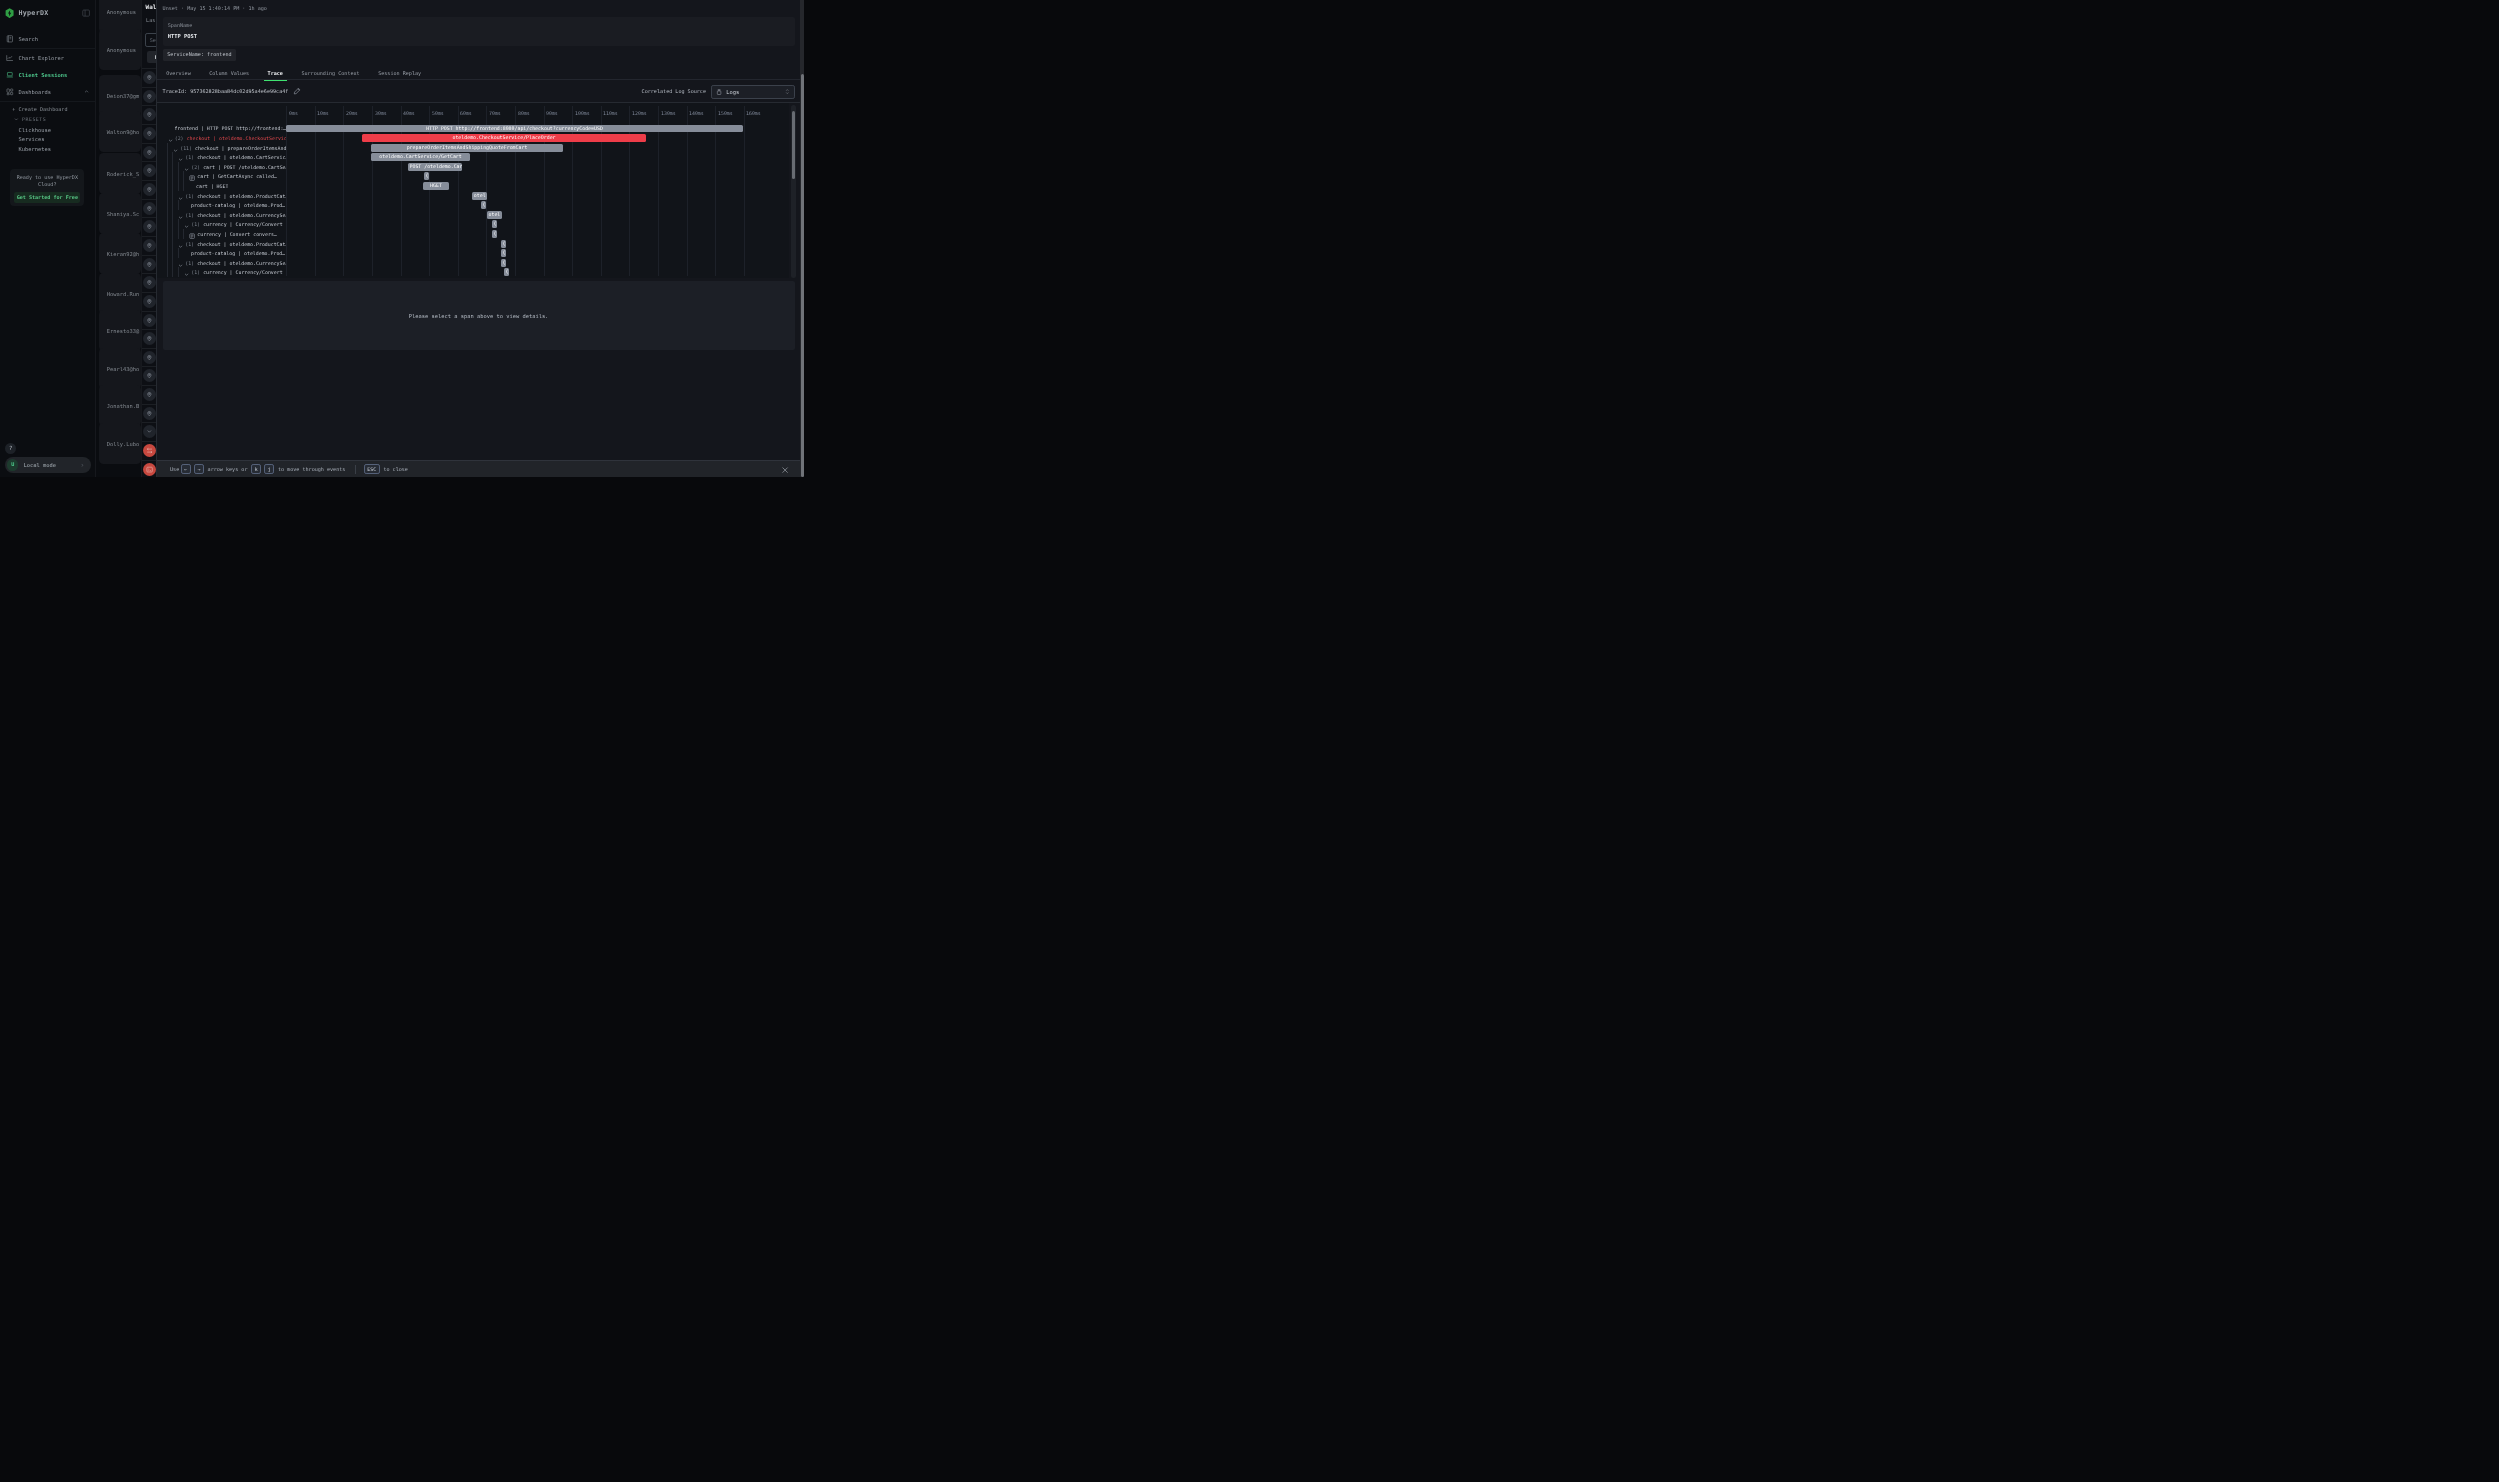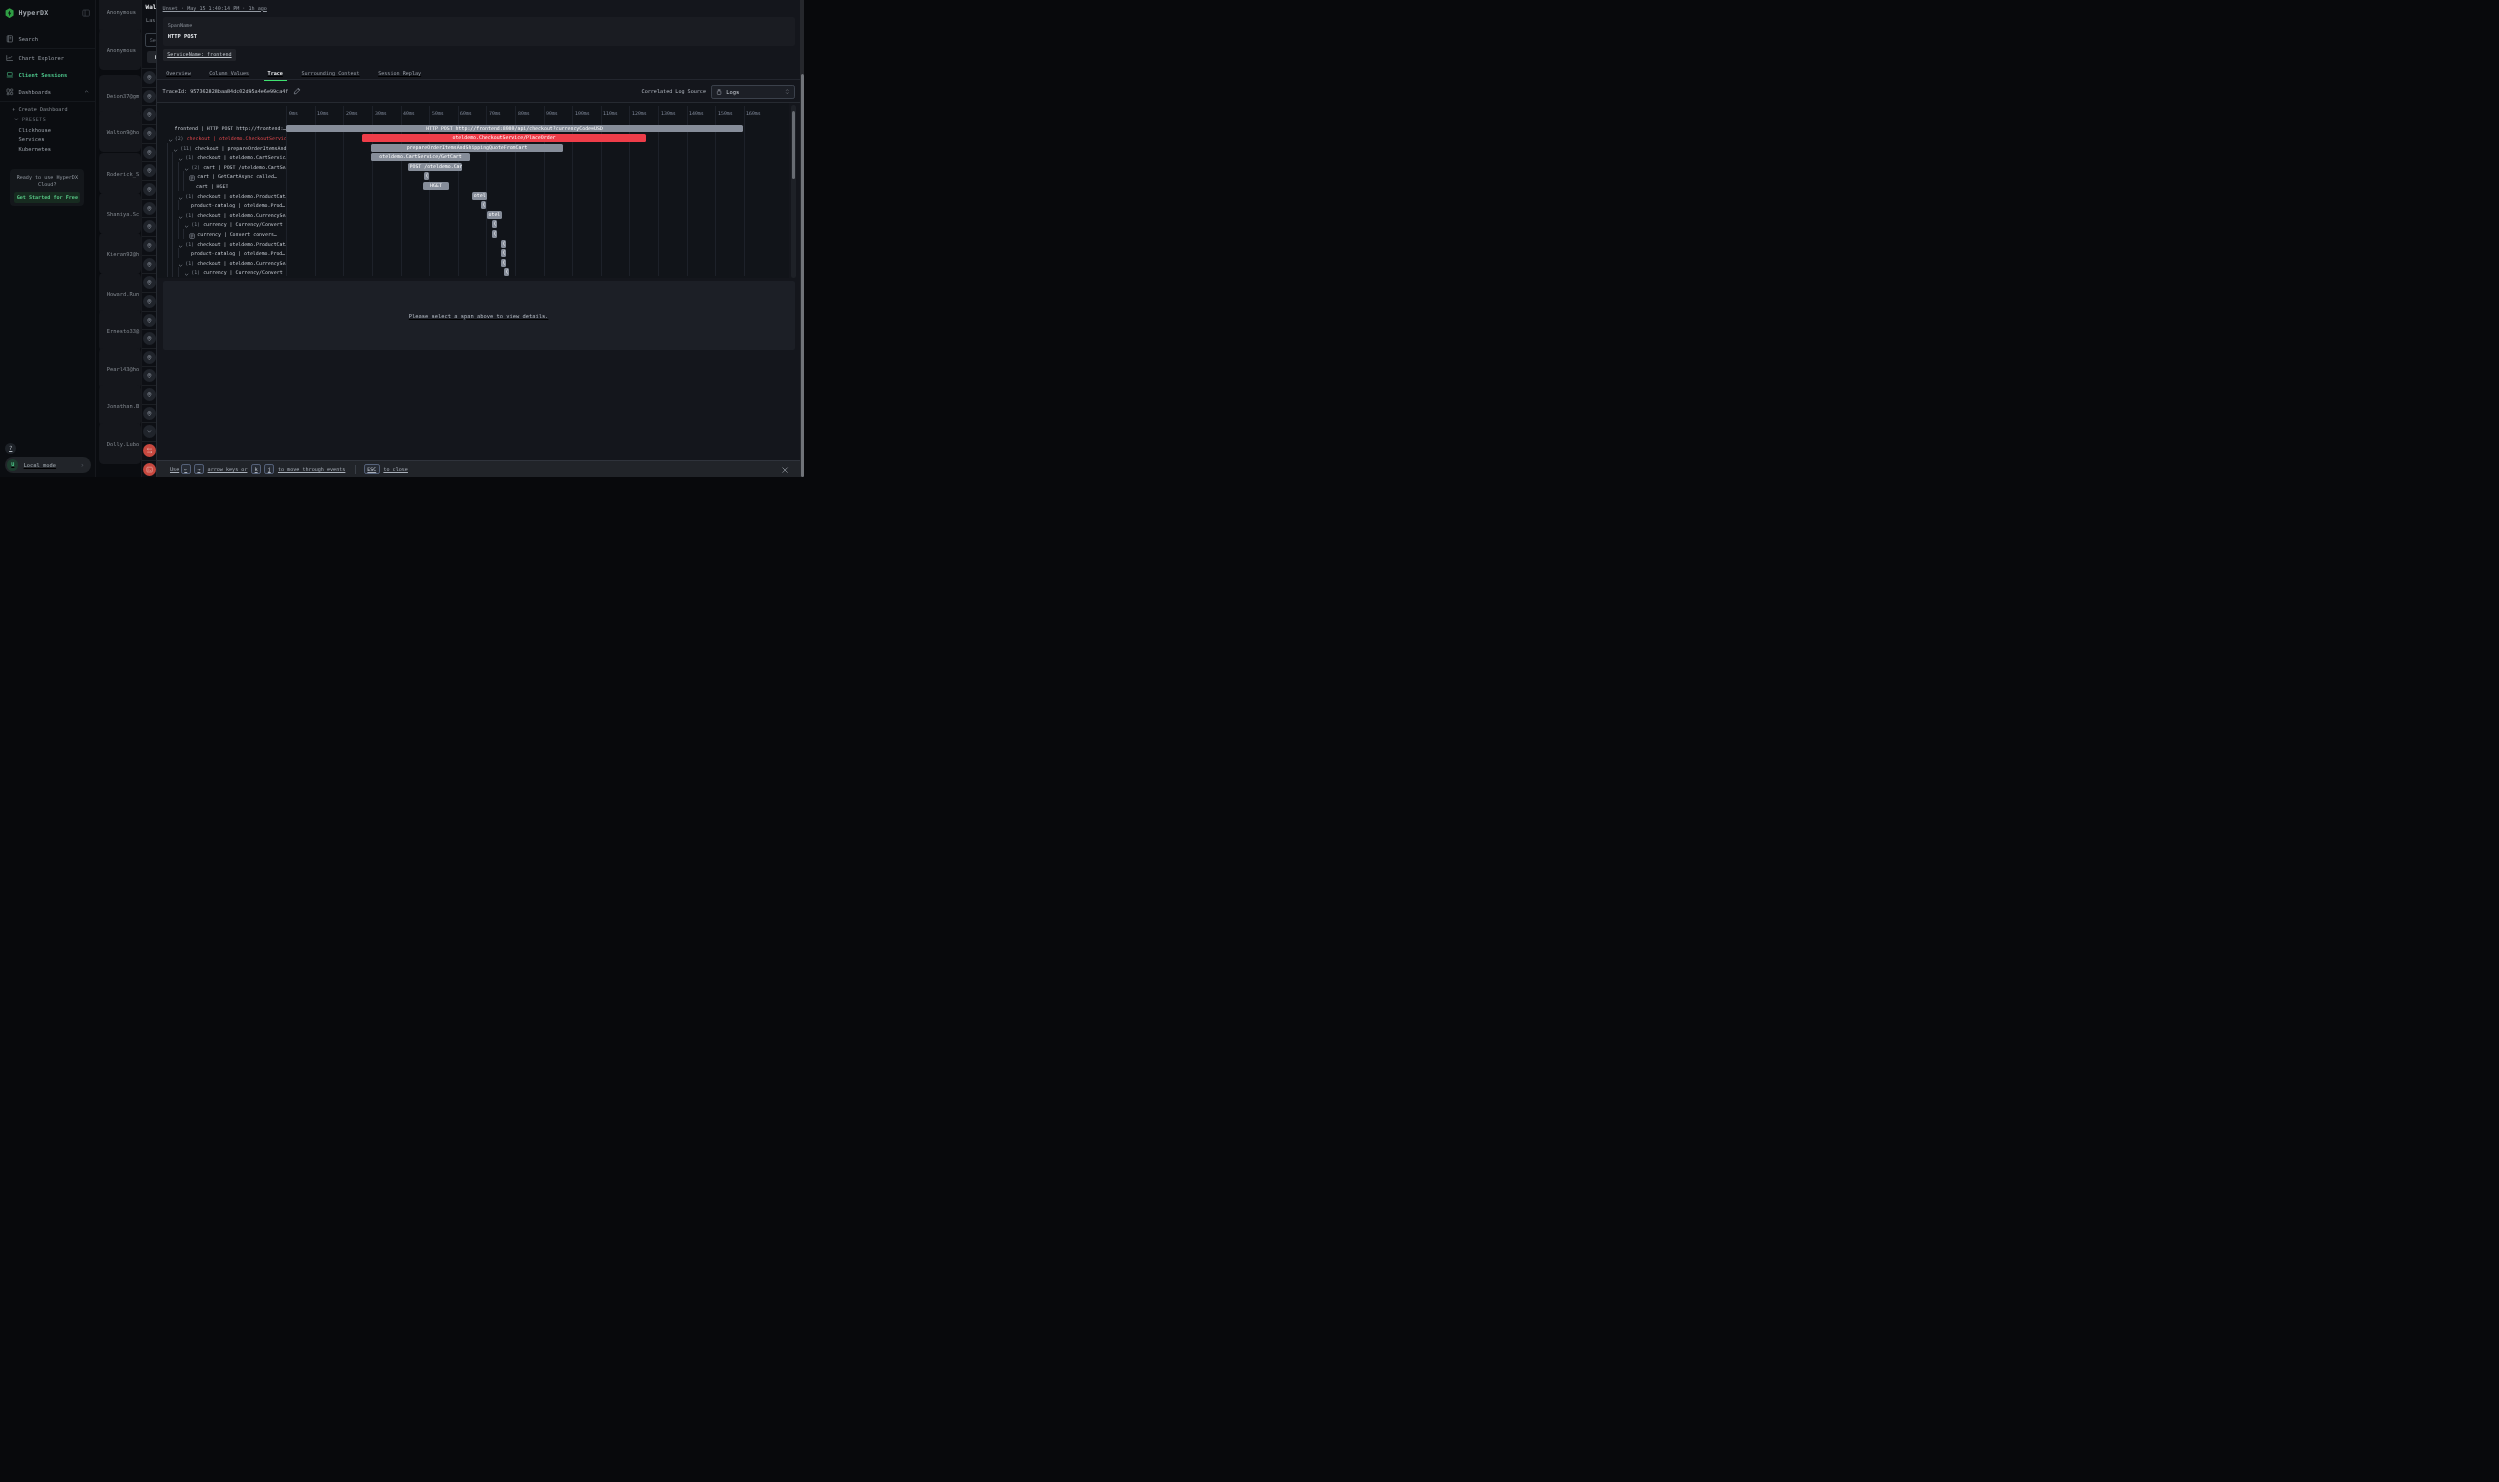--- a/index.html
+++ b/index.html
@@ -1,18 +1,18 @@
 <!DOCTYPE html>
 <html style="font-size:8.2px"><head>
 <meta charset="utf-8">
 <style>
   html,body{margin:0;padding:0;background:#08090c;}
   *{box-sizing:border-box;font-family:"DejaVu Sans Mono","Liberation Mono",monospace;}
   #stage{position:relative;width:804px;height:477px;overflow:hidden;background:#0a0c10;}
-  .abs{position:absolute;text-decoration:underline;}
+  .abs{position:absolute;}
 
   
   #sidebar{left:0;top:0;width:96px;height:477px;background:#0b0d11;border-right:0.5px solid #16181d;}
   .logo-row{position:absolute;left:5.1px;top:7.2px;right:5.1px;height:12.3px;display:flex;align-items:center;}
   .logo-hex{width:9.2px;height:10.3px;color:#2f9e44;flex:0 0 auto;}
   .logo-text{margin-left:4.1px;font-size:6.7px;font-weight:bold;color:#a2a8af;letter-spacing:0.3px;}
   .collapse-btn{margin-left:auto;color:#4a4f56;width:8.2px;height:8.2px;cursor:pointer;}
   .nav-item{position:absolute;left:0;width:96px;height:15.4px;display:flex;align-items:center;padding-left:6.2px;color:#979da5;font-size:5.4px;cursor:pointer;}
   .nav-item .nv-icon{width:7.7px;height:7.7px;margin-right:4.6px;color:#858b93;flex:0 0 auto;}
   .nav-item.active{color:#4cc38a;font-weight:bold;}

